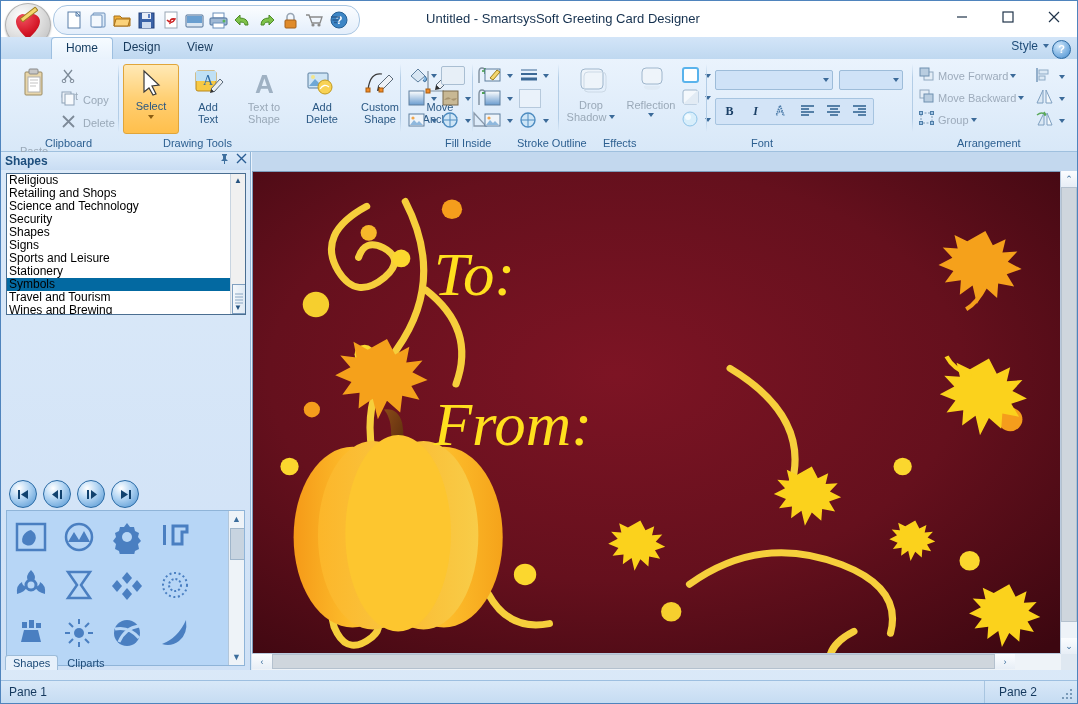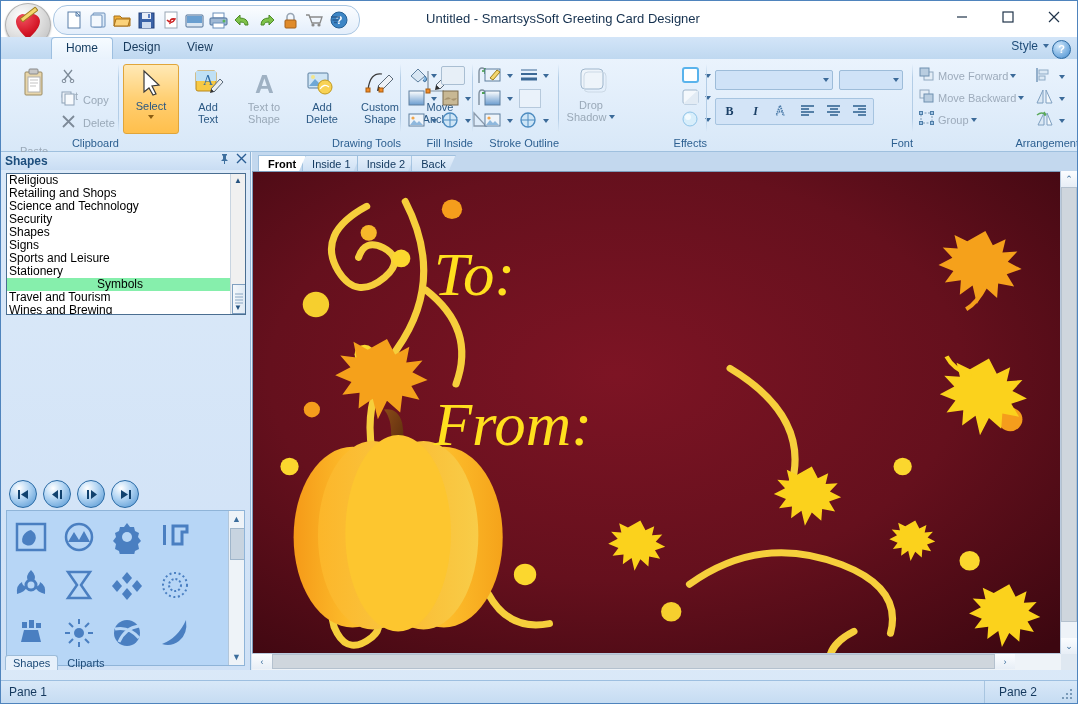--- a/index.html
+++ b/index.html
@@ -49,22 +49,22 @@
      background:radial-gradient(circle at 35% 30%,#cfe7fb,#6ea8dd 70%,#3a7ab5);
      border:1px solid #2d6ba3;color:#fff;font-size:11px;font-weight:bold;
      display:flex;align-items:center;justify-content:center;line-height:1;}
 
   
   .ribbon{position:absolute;left:0;top:58px;width:100%;height:92px;
      background:linear-gradient(#eaf3fd,#d8e8f8);border-bottom:1px solid #9fc0de;}
   .group{position:absolute;top:1px;height:90px;}
   .group .gsep{position:absolute;right:0;top:4px;bottom:18px;width:1px;
      background:linear-gradient(transparent,#b3cde6 20%,#b3cde6 80%,transparent);}
-  .glabel{position:absolute;bottom:1px;left:0;width:100%;text-align:right;
-     font-size:11px;color:#2c5f90;}
+  .glabel{position:absolute;bottom:1px;left:0;width:100%;text-align:left;
+     font-size:11px;color:#2c5f90;padding-left:44px;}
   .gbody{position:absolute;left:0;top:2px;right:2px;bottom:18px;}
 
   .bigbtn{position:absolute;width:54px;display:flex;flex-direction:column;align-items:center;
      font-size:11px;color:#2a5884;text-align:center;line-height:12px;cursor:default;}
   .bigbtn.dis{color:#9aa9b8;}
   .bigbtn.sel{background:linear-gradient(#ffe9b6,#ffcf72 50%,#ffbf4c);
      border:1px solid #e0a53a;border-radius:3px;}
   .ic32{width:32px;height:32px;margin:2px 0 1px;position:relative;}
   .smallrow{position:absolute;display:flex;align-items:center;gap:2px;}
   .ic16{width:17px;height:17px;position:relative;}
@@ -87,21 +87,21 @@
   .dock{position:absolute;left:0;top:151px;width:250px;bottom:33px;
      background:linear-gradient(#dceaf9,#cfe1f6);border-right:1px solid #90b4d6;box-sizing:border-box;}
   .dockhdr{position:relative;height:18px;background:linear-gradient(#dcebfa,#c9ddf3);
      display:flex;align-items:center;padding:0 4px;}
   .dockhdr .t{font-size:12px;color:#1d4e7d;font-weight:bold;}
   .dockhdr .btns{position:absolute;right:3px;top:1px;display:flex;gap:6px;color:#2a5d93;font-size:11px;}
   .catlist{position:absolute;left:5px;top:21px;width:240px;height:142px;
      background:#fff;border:1px solid #4a6e91;box-sizing:border-box;overflow:hidden;}
   .catlist .rows{position:absolute;left:0;top:0;right:14px;}
   .catrow{height:13px;line-height:13px;font-size:12px;color:#000;padding-left:2px;white-space:nowrap;}
-  .catrow.sel{background:#86efac;text-align:center;}
+  .catrow.sel{background:#0369a1;}
   .lsb{position:absolute;right:0;top:0;bottom:0;width:14px;background:#f0f0f0;border-left:1px solid #c8d4e0;}
   .lsb .ar{height:13px;display:flex;align-items:center;justify-content:center;color:#25527f;font-size:8px;}
   .lsb .thumb{position:absolute;left:1px;width:12px;height:28px;
      background:linear-gradient(90deg,#f4f8fc,#dfe9f3);border:1px solid #7f9fc0;}
   .navrow{position:absolute;left:8px;top:328px;display:flex;gap:6px;}
   .navbtn{width:26px;height:26px;border-radius:50%;
      background:radial-gradient(circle at 35% 28%,#ffffff 0%,#b6d7f4 40%,#4a90cf 100%);
      border:1px solid #2b6ba5;display:flex;align-items:center;justify-content:center;
      color:#103f68;font-size:10px;}
   .shapegrid{position:absolute;left:5px;top:358px;right:5px;bottom:4px;
@@ -564,20 +564,30 @@
                 <rect x="9" y="6" width="22" height="20" rx="4" fill="none" stroke="#ccd9e6"></rect>
               </svg>
           </div>
           <span>Drop</span>
           <span style="display:flex;align-items:center;gap:3px;">
             <span>Shadow</span>
             <span class="caret"></span>
           </span>
         </div>
 
+        <div class="bigbtn dis" style="left:62px;top:2px;width:60px;">
+          <div class="ic32">
+            <svg width="34" height="32">
+                <rect x="7" y="2" width="20" height="16" rx="4" fill="#eef4fa" stroke="#9fb6cc"></rect>
+                <path d="M9 20 h16 q1 4 -8 4 q-9 0 -8 -4 z" fill="#dfeaf5"></path>
+              </svg>
+          </div>
+          <span>Reflection</span>
+          <span class="caret" style="margin-top:2px;"></span>
+        </div>
 
         <div class="smallrow" style="left:122px;top:4px;">
           <span class="ic20">
             <svg width="20" height="18">
                 <rect x="2" y="2" width="15" height="14" rx="2" fill="#fff" stroke="#59b3ec" stroke-width="2"></rect>
               </svg>
           </span>
           <span class="caret"></span>
         </div>
         <div class="smallrow" style="left:122px;top:26px;">
@@ -937,34 +947,20 @@
       <div class="dtab active">
         <span>Shapes</span>
       </div>
       <div class="dtab">
         <span>Cliparts</span>
       </div>
     </div>
   </div>
 
   <div class="canvasarea">
-    <div class="doctabs">
-      <div class="dtb active">
-        <span>Front</span>
-      </div>
-      <div class="dtb">
-        <span>Inside 1</span>
-      </div>
-      <div class="dtb">
-        <span>Inside 2</span>
-      </div>
-      <div class="dtb">
-        <span>Back</span>
-      </div>
-    </div>
 
     <div class="canvaswrap">
       <svg class="card" viewBox="0 0 795 490" preserveAspectRatio="none">
         <defs>
           <radialGradient id="bg" cx="45%" cy="42%" r="78%">
             <stop offset="0" stop-color="#7d1424"></stop>
             <stop offset="55%" stop-color="#65101d"></stop>
             <stop offset="100%" stop-color="#3c0710"></stop>
           </radialGradient>
           <linearGradient id="pk" x1="0" y1="0" x2="1" y2="0">

